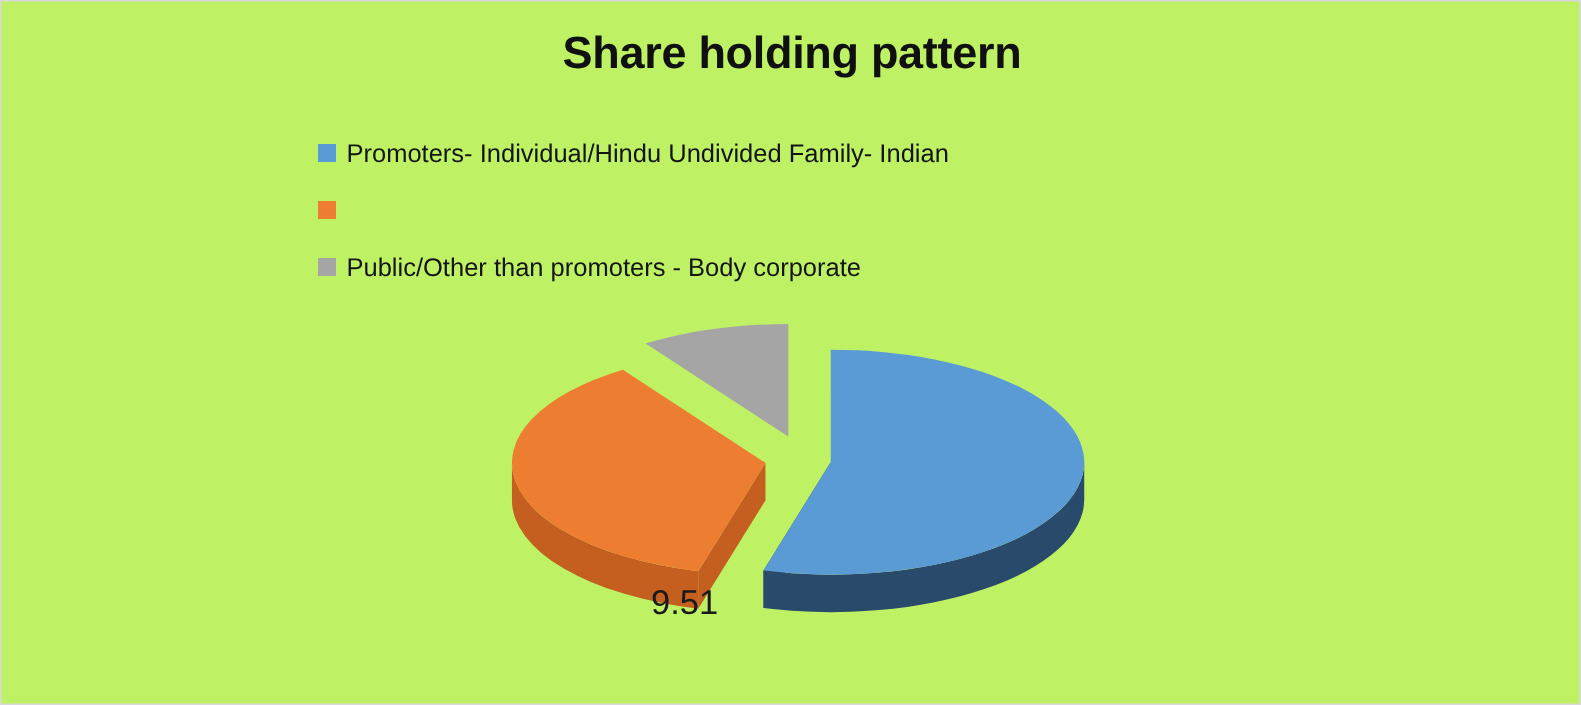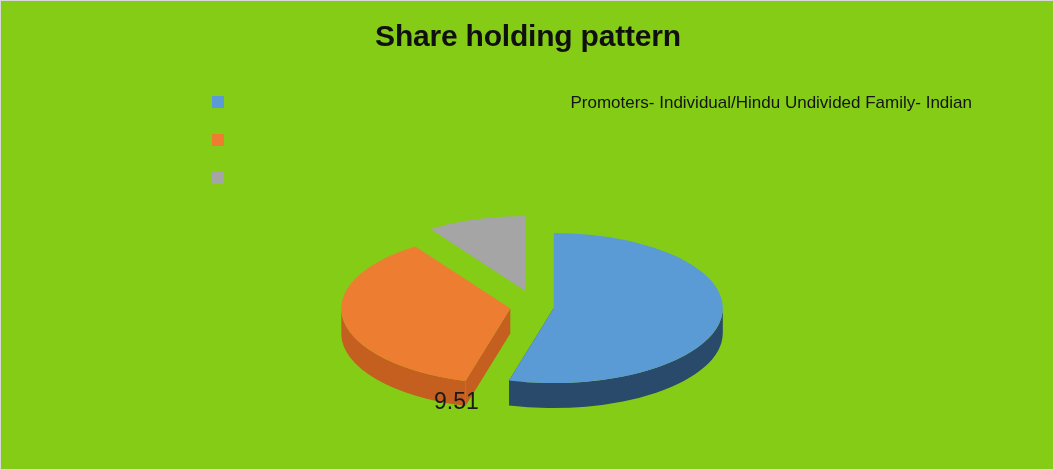--- a/index.html
+++ b/index.html
@@ -4,21 +4,21 @@
 <style>
   html, body {
     margin: 0;
     padding: 0;
     background: #ffffff;
   }
   #canvas {
     position: relative;
     width: 1054px;
     height: 470px;
-    background: #84cc16;
+    background: #bef264;
     border: 1px solid #d9d9d9;
     box-sizing: border-box;
     overflow: hidden;
     font-family: "Liberation Sans", sans-serif;
   }
   #chart-title {
     position: absolute;
     left: 0;
     top: 18px;
     width: 1054px;
@@ -31,21 +31,20 @@
   #legend {
     position: absolute;
     left: 211px;
     top: 82px;
     width: 760px;
   }
   .legend-item {
     display: flex;
     align-items: center;
     height: 38px;
-    justify-content: space-between;
   }
   .legend-swatch {
     width: 12px;
     height: 12px;
     flex: 0 0 12px;
     margin-right: 7px;
   }
   .legend-label {
     font-size: 17px;
     color: #141414;
@@ -80,20 +79,21 @@
       <span class="legend-swatch" style="background:#5B9BD5"></span>
       <span class="legend-label">Promoters- Individual/Hindu Undivided Family- Indian</span>
     </div>
 
     <div class="legend-item">
       <span class="legend-swatch" style="background:#ED7D31"></span>
     </div>
 
     <div class="legend-item">
       <span class="legend-swatch" style="background:#A5A5A5"></span>
+      <span class="legend-label">Public/Other than promoters - Body corporate</span>
     </div>
 
   </div>
 
   <div id="pie-area">
     <svg width="1054" height="285" viewBox="0 0 1054 285">
         <g>
           <path d="M 524.5245071971348,105.07071264348109 L 429.44461085793466,43.06616937074135 A 169,75 0 0 1 524.5245071971345,30.070712643481087 Z" fill="#A5A5A5"></path>
         </g>
         <g>

